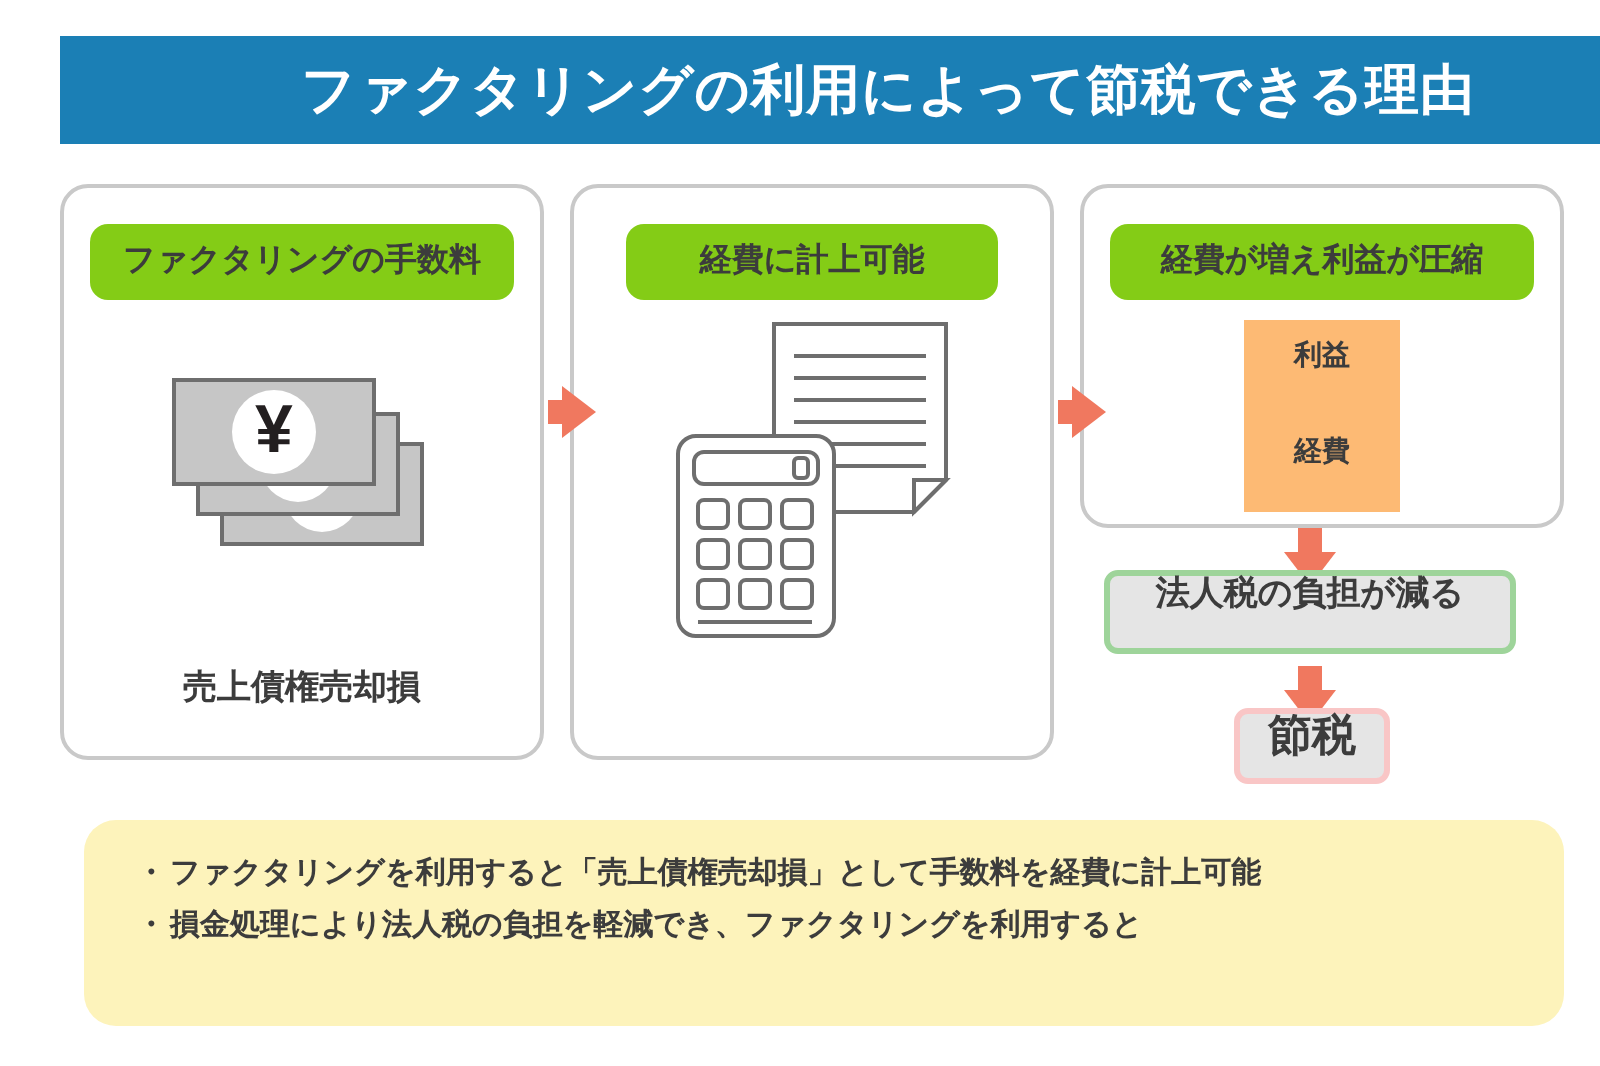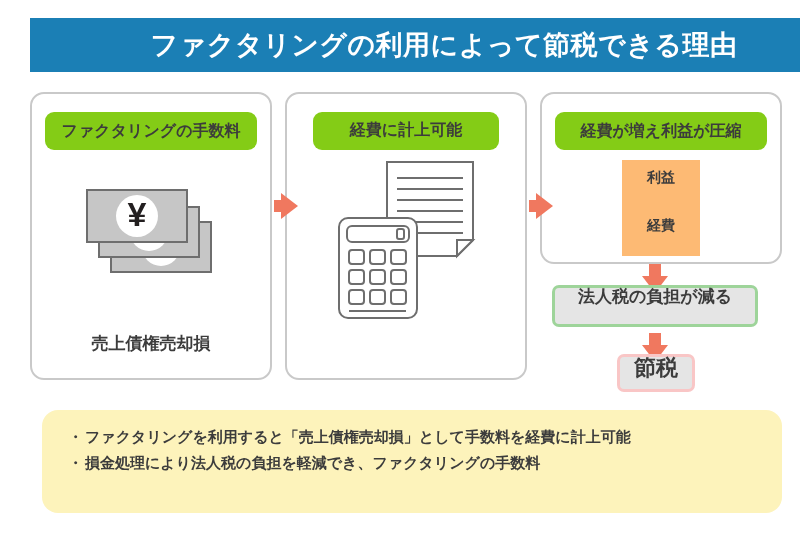--- a/index.html
+++ b/index.html
@@ -320,17 +320,17 @@
 
   <div class="outcome-box" id="box-save">
     <span class="outcome-text">節税</span>
   </div>
 
   <div class="notes-panel">
     <div class="note-line">
       <span class="note-bullet">・</span><span>ファクタリングを利用すると「売上債権売却損」として手数料を経費に計上可能</span>
     </div>
     <div class="note-line">
-      <span class="note-bullet">・</span><span>損金処理により法人税の負担を軽減でき、ファクタリングの手数料</span>
+      <span class="note-bullet">・</span><span>損金処理により法人税の負担を軽減でき、ファクタリングを利用すると</span>
     </div>
   </div>
 
 </div>
 
 </body></html>

